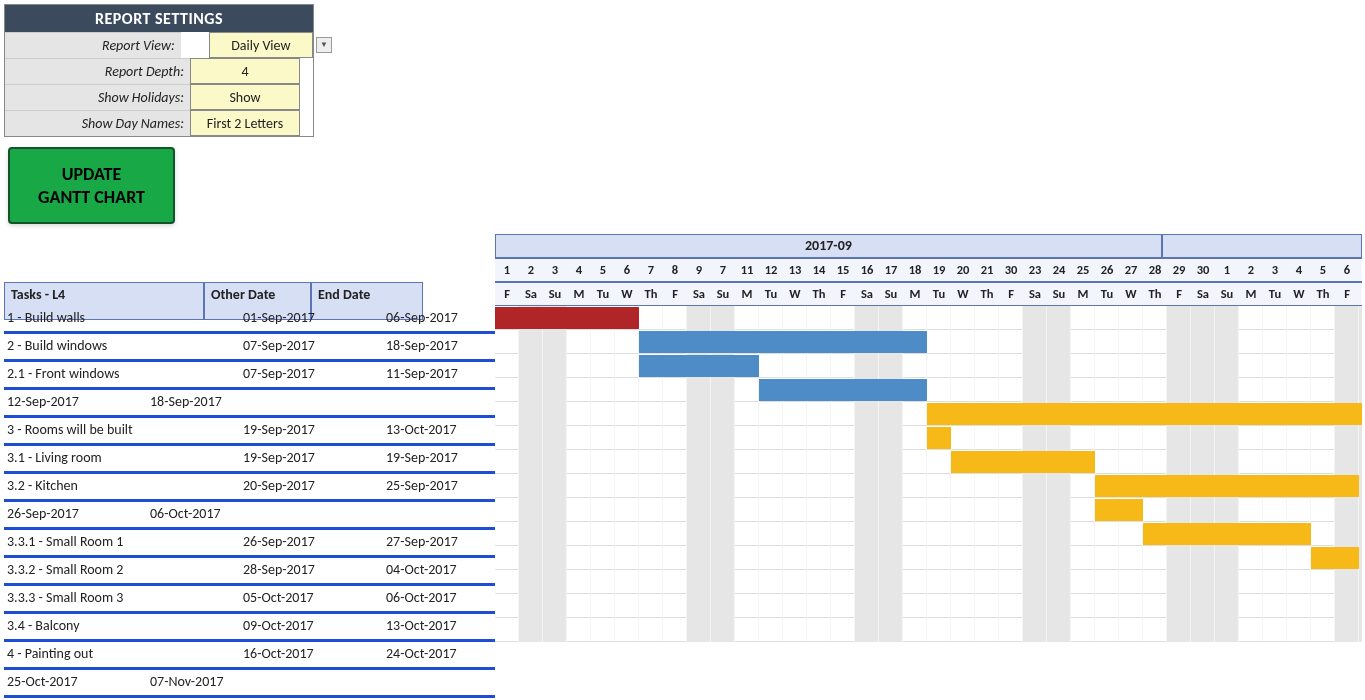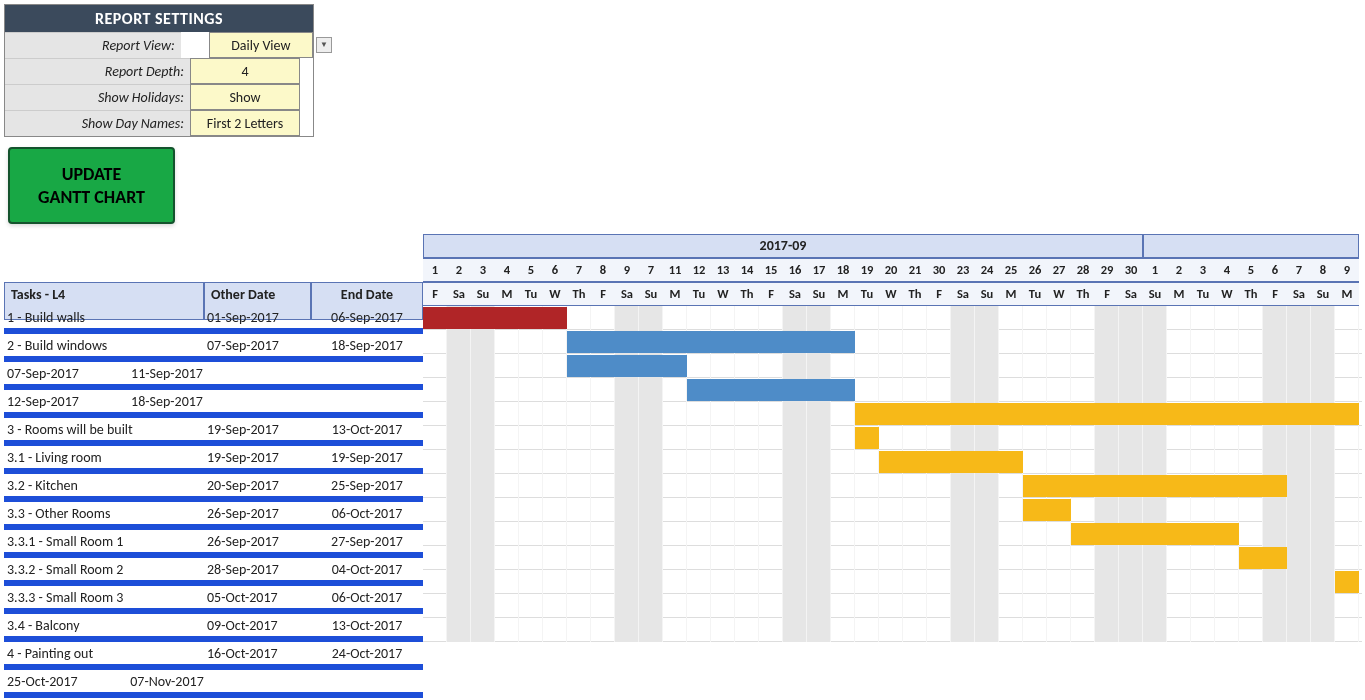--- a/index.html
+++ b/index.html
@@ -89,27 +89,28 @@
     padding: 2px 6px;
     height: 38px;
     line-height: 20px;
   }
   .task-hdr-row {
     display: flex;
     height: 24px;
   }
   .col-task { width: 200px; }
   .col-start { width: 107px; }
-  .col-end { width: 112px; text-align: center; }
+  .col-end { width: 112px; }
   .spacer-row { height: 24px; border-left:1px solid #fff; }
   .data-row {
     display: flex;
     height: 28px;
     line-height: 24px;
-    border-bottom: 6px solid #1d4ed8;
+    border-bottom: 3px solid #1d4ed8;
+    gap: 36px;
   }
   .data-row .cell {
     padding: 0 3px;
     font-size: 14px;
     white-space: nowrap;
     overflow: hidden;
   }
   .chart-area {
     flex: 1 1 auto;
     overflow: hidden;
@@ -207,20 +208,21 @@
           <div class="cell col-task">1 - Build walls</div>
           <div class="cell col-start">01-Sep-2017</div>
           <div class="cell col-end">06-Sep-2017</div>
         </div>
         <div class="data-row">
           <div class="cell col-task">2 - Build windows</div>
           <div class="cell col-start">07-Sep-2017</div>
           <div class="cell col-end">18-Sep-2017</div>
         </div>
         <div class="data-row">
+          <div class="cell col-task">2.1 - Front windows</div>
           <div class="cell col-start">07-Sep-2017</div>
           <div class="cell col-end">11-Sep-2017</div>
         </div>
         <div class="data-row">
           <div class="cell col-start">12-Sep-2017</div>
           <div class="cell col-end">18-Sep-2017</div>
         </div>
         <div class="data-row">
           <div class="cell col-task">3 - Rooms will be built</div>
           <div class="cell col-start">19-Sep-2017</div>
@@ -230,21 +232,20 @@
           <div class="cell col-task">3.1 - Living room</div>
           <div class="cell col-start">19-Sep-2017</div>
           <div class="cell col-end">19-Sep-2017</div>
         </div>
         <div class="data-row">
           <div class="cell col-task">3.2 - Kitchen</div>
           <div class="cell col-start">20-Sep-2017</div>
           <div class="cell col-end">25-Sep-2017</div>
         </div>
         <div class="data-row">
-          <div class="cell col-task">3.3 - Other Rooms</div>
           <div class="cell col-start">26-Sep-2017</div>
           <div class="cell col-end">06-Oct-2017</div>
         </div>
         <div class="data-row">
           <div class="cell col-task">3.3.1 - Small Room 1</div>
           <div class="cell col-start">26-Sep-2017</div>
           <div class="cell col-end">27-Sep-2017</div>
         </div>
         <div class="data-row">
           <div class="cell col-task">3.3.2 - Small Room 2</div>

